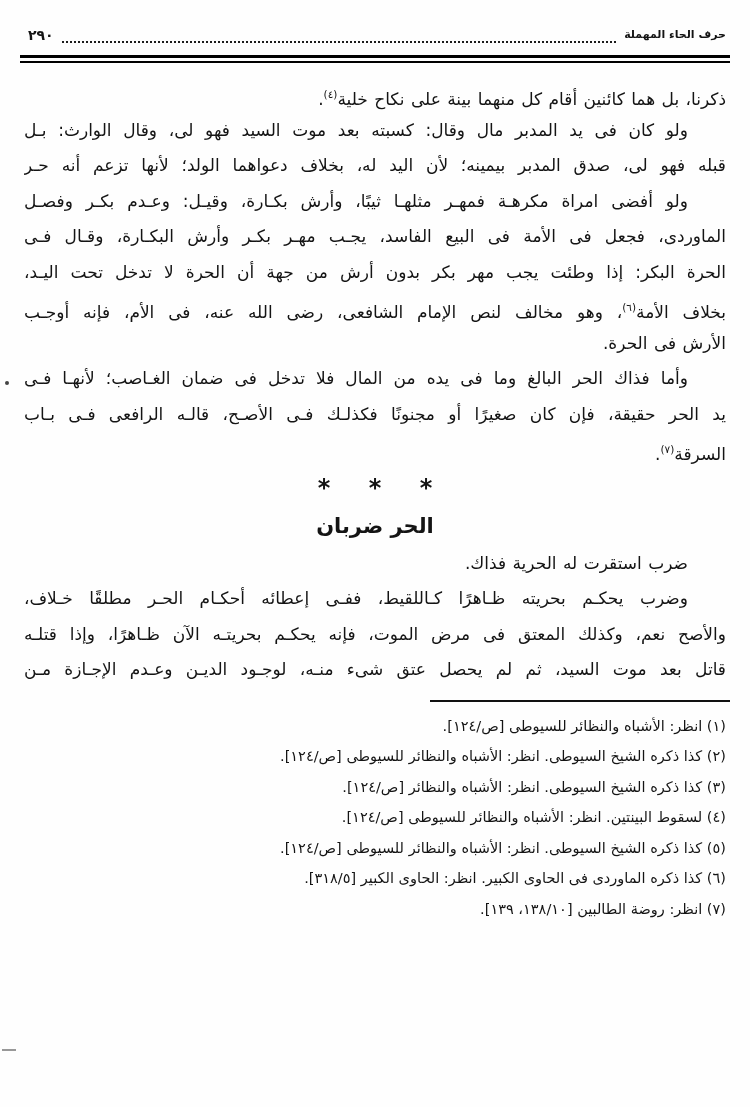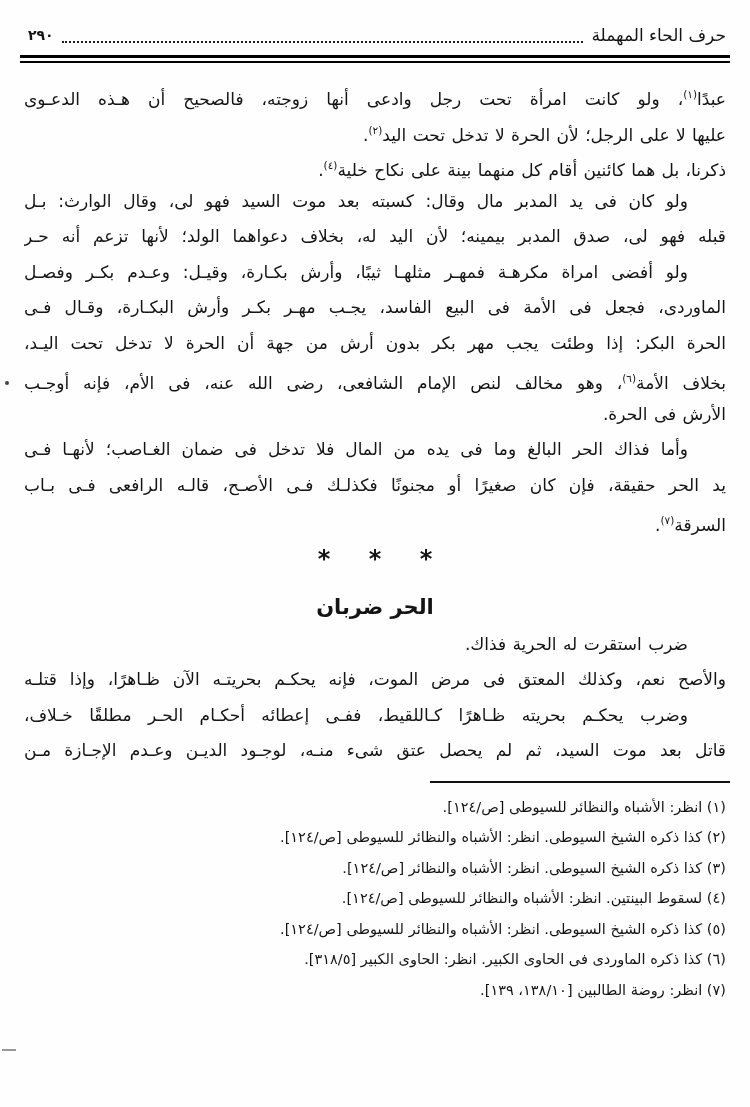--- a/index.html
+++ b/index.html
@@ -6,34 +6,34 @@
   body{
     width:750px;height:1107px;overflow:hidden;position:relative;
     background:#fefefe;color:#141414;
     font-family:"DejaVu Sans",sans-serif;
     direction:rtl;
   }
   .page{padding:20px 20px 0 20px;position:relative}
 
   
   .hdr{display:flex;align-items:flex-end;padding:2px 4px 0 8px}
-  .hdr .title{flex:none;font-weight:normal;font-size:17px;line-height:26px}
+  .hdr .title{flex:none;font-weight:bold;font-size:11px;line-height:26px}
   .leader{flex:1;border-bottom:2.5px dotted #1c1c1c;margin:0 8px;transform:translateY(-5px)}
   .pagenum{flex:none;font-weight:bold;font-size:14px;line-height:26px;letter-spacing:2px}
   .rule{margin-top:7px;height:3px;border-top:3px solid #000;border-bottom:2px solid #000}
 
   
   .body{margin-top:14px;font-size:17px;padding:0 4px}
   .line{line-height:35.5px;height:35.5px;overflow:hidden;text-align:right;word-spacing:1px}
   .line.j{text-align:justify;text-align-last:justify}
   .line.ind{padding-right:38px}
   sup.fn{font-size:10.5px;vertical-align:7px;font-weight:normal}
 
   .stars{text-align:center;font-weight:bold;font-size:24px;line-height:32px;word-spacing:30px;margin-top:4px}
-  .sect{text-align:center;font-weight:bold;font-size:21px;line-height:40px;margin-top:12px}
+  .sect{text-align:center;font-weight:bold;font-size:21px;line-height:40px;margin-top:2px}
 
   
   .fnrule{width:300px;height:0;border-top:2.5px solid #111;margin:12px 0 9px 0}
   .footnotes{font-size:14.5px;padding:0 4px}
   .fnline{line-height:30.5px;height:30.5px;overflow:hidden;text-align:right}
 
   
   .speck{position:absolute;background:#444}
   .speck.dot{width:4px;height:4px;left:5px;top:381px;border-radius:2px}
   .speck.dash{width:14px;height:2px;left:2px;top:1049px;opacity:.55}
@@ -45,24 +45,20 @@
 
   <div class="hdr">
     <span class="title">حرف الحاء المهملة</span>
     <span class="leader"></span>
     <span class="pagenum">٢٩٠</span>
   </div>
   <div class="rule"></div>
 
   <div class="body">
     <div id="paras-before">
-        <div>
-          <div class="line j">عبدًا<sup class="fn">(١)</sup>، ولو كانت امرأة تحت رجل وادعى أنها زوجته، فالصحيح أن هـذه الدعـوى</div>
-          <div class="line">عليها لا على الرجل؛ لأن الحرة لا تدخل تحت اليد<sup class="fn">(٢)</sup>.</div>
-        </div>
         <div>
           <div class="line">ذكرنا، بل هما كائنين أقام كل منهما بينة على نكاح خلية<sup class="fn">(٤)</sup>.</div>
         </div>
         <div>
           <div class="line j ind">ولو كان فى يد المدبر مال وقال: كسبته بعد موت السيد فهو لى، وقال الوارث: بـل</div>
           <div class="line j">قبله فهو لى، صدق المدبر بيمينه؛ لأن اليد له، بخلاف دعواهما الولد؛ لأنها تزعم أنه حـر</div>
         </div>
         <div>
           <div class="line j ind">ولو أفضى امراة مكرهـة فمهـر مثلهـا ثيبًا، وأرش بكـارة، وقيـل: وعـدم بكـر وفصـل</div>
           <div class="line j">الماوردى، فجعل فى الأمة فى البيع الفاسد، يجـب مهـر بكـر وأرش البكـارة، وقـال فـى</div>
@@ -76,22 +72,22 @@
           <div class="line">السرقة<sup class="fn">(٧)</sup>.</div>
         </div>
       </div>
     <div class="stars">* * *</div>
     <div class="sect">الحر ضربان</div>
     <div id="paras-after">
         <div>
           <div class="line ind">ضرب استقرت له الحرية فذاك.</div>
         </div>
         <div>
+          <div class="line j ind">وضرب يحكـم بحريته ظـاهرًا كـاللقيط، ففـى إعطائه أحكـام الحـر مطلقًا خـلاف،</div>
           <div class="line j">والأصح نعم، وكذلك المعتق فى مرض الموت، فإنه يحكـم بحريتـه الآن ظـاهرًا، وإذا قتلـه</div>
-          <div class="line j ind">وضرب يحكـم بحريته ظـاهرًا كـاللقيط، ففـى إعطائه أحكـام الحـر مطلقًا خـلاف،</div>
           <div class="line j">قاتل بعد موت السيد، ثم لم يحصل عتق شىء منـه، لوجـود الديـن وعـدم الإجـازة مـن</div>
         </div>
       </div>
   </div>
 
   <div class="fnrule"></div>
   <div class="footnotes" id="fnlist">
       <div class="fnline">(١) انظر: الأشباه والنظائر للسيوطى [ص/١٢٤].</div>
       <div class="fnline">(٢) كذا ذكره الشيخ السيوطى. انظر: الأشباه والنظائر للسيوطى [ص/١٢٤].</div>
       <div class="fnline">(٣) كذا ذكره الشيخ السيوطى. انظر: الأشباه والنظائر [ص/١٢٤].</div>

